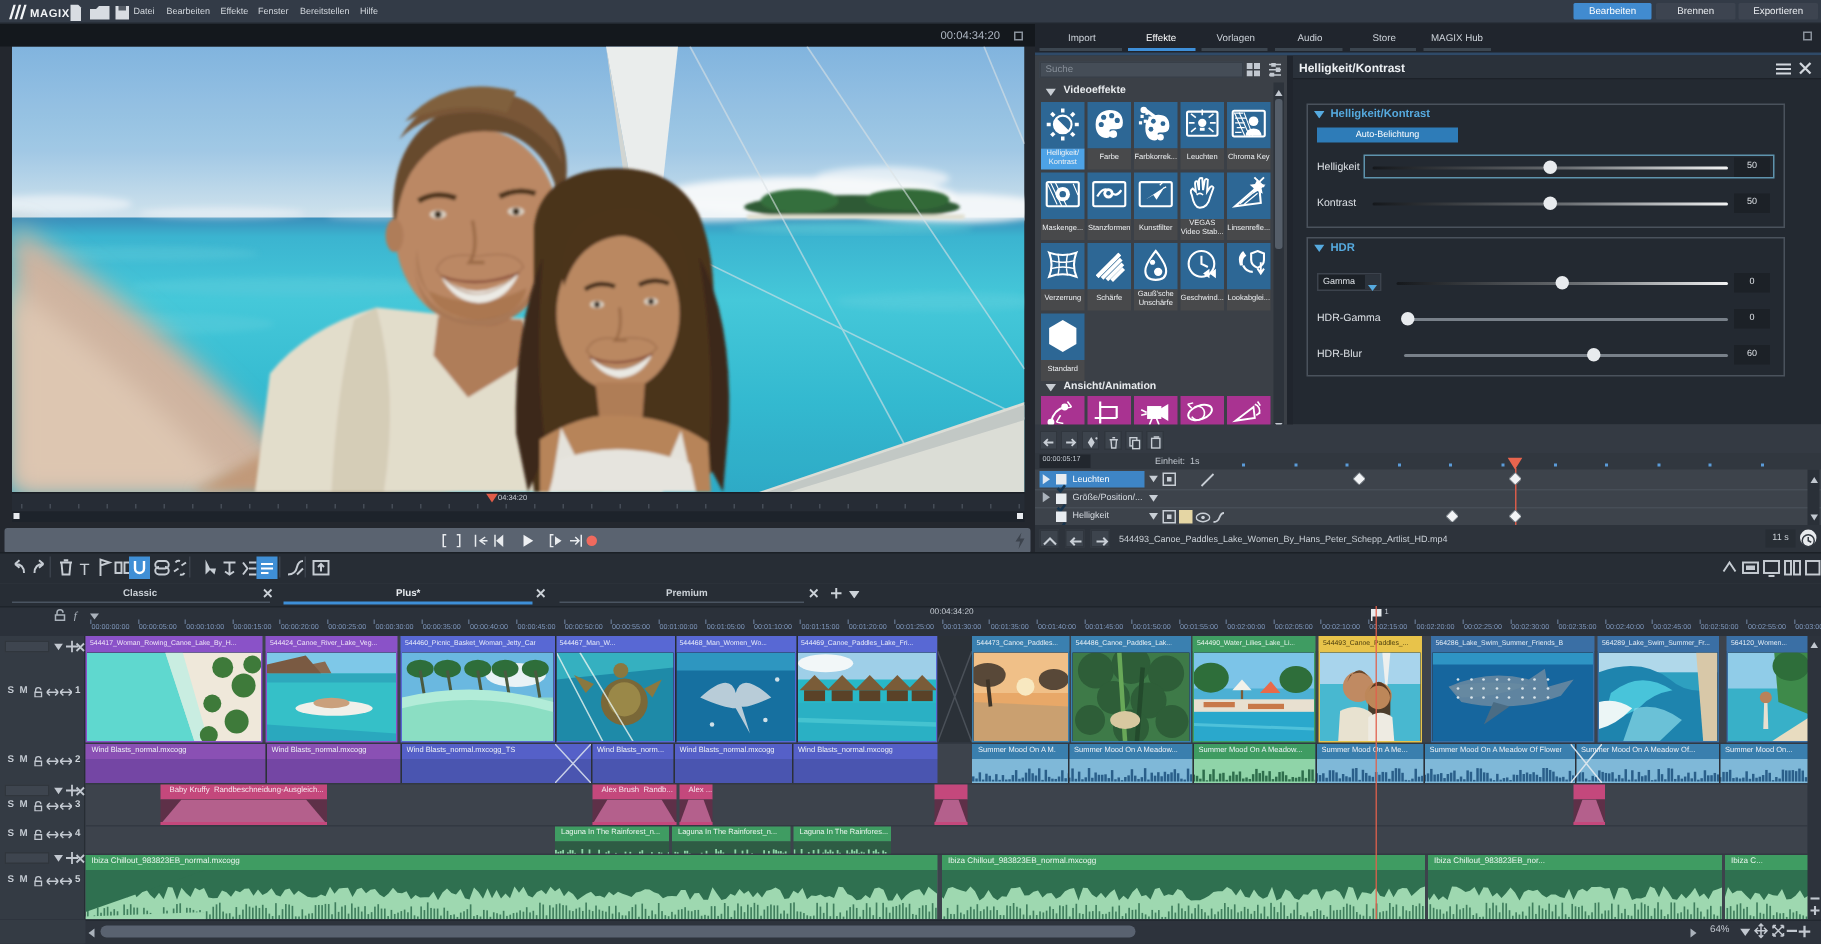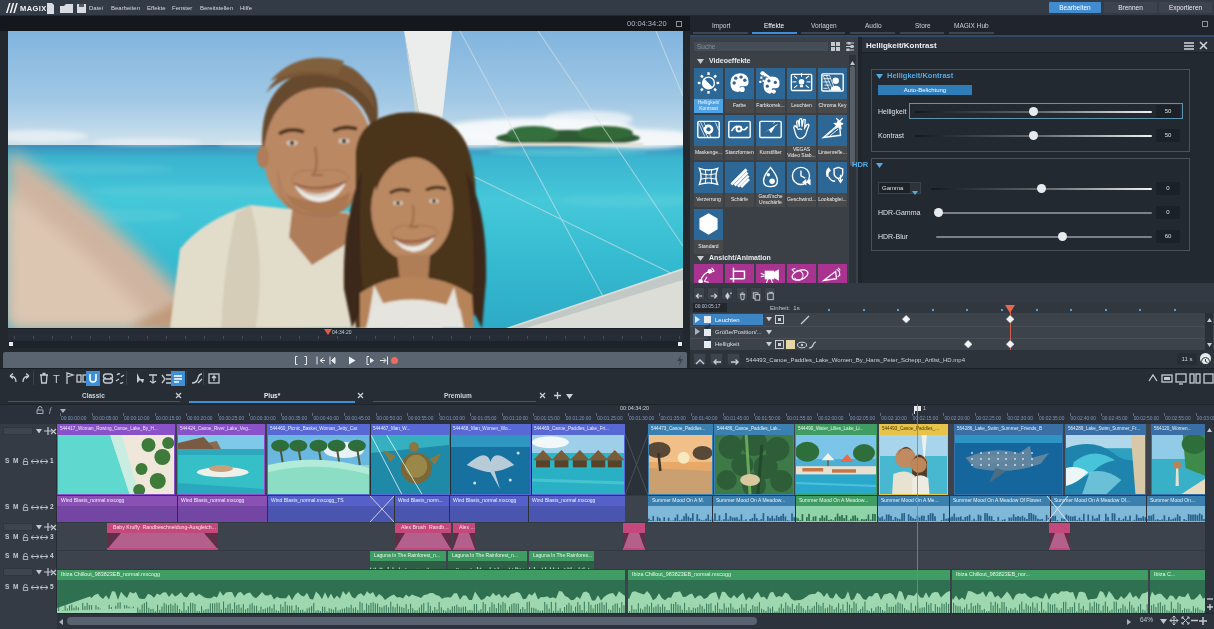--- a/index.html
+++ b/index.html
@@ -525,21 +525,21 @@
 <div style="position:absolute;left:1168px;top:106.5px;font-size:6px;line-height:8px;color:#dde1e6;white-space:nowrap;transform:translateX(-50%);">50</div>
 <div style="position:absolute;left:878px;top:131px;font-size:7px;line-height:9px;color:#dde1e6;white-space:nowrap;">Kontrast</div>
 <div style="position:absolute;left:915px;top:134.5px;width:237px;height:2.5px;background:linear-gradient(90deg,#15181c,#6b6f73 55%,#f2f3f4);border-radius:1px;"></div>
 <div style="position:absolute;left:1029.0px;top:131.0px;width:9px;height:9px;background:#e8ebee;border-radius:50%;"></div>
 <div style="position:absolute;left:1156px;top:128.5px;width:24px;height:13px;background:#1c2127;"></div>
 <div style="position:absolute;left:1168px;top:130.5px;font-size:6px;line-height:8px;color:#dde1e6;white-space:nowrap;transform:translateX(-50%);">50</div>
 <div style="position:absolute;left:871px;top:158px;width:319px;height:93px;border:1px solid #4a525c;"></div>
 <svg style="position:absolute;left:876px;top:163px" width="7" height="5" viewBox="0 0 7 5">
       <path d="M0 0 L7 0 L3.5 5 Z" fill="#56aadf"></path>
     </svg>
-<div style="position:absolute;left:852px;top:160px;font-size:7.5px;line-height:9.5px;color:#56aadf;white-space:nowrap;"><b>HDR</b></div>
+<div style="position:absolute;left:887px;top:160px;font-size:7.5px;line-height:9.5px;color:#56aadf;white-space:nowrap;"><b>HDR</b></div>
 <div style="position:absolute;left:878px;top:182px;width:43px;height:12px;background:#1c2127;border:1px solid #3c434d;"></div>
 <div style="position:absolute;left:882px;top:184px;font-size:6px;line-height:8px;color:#dde1e6;white-space:nowrap;">Gamma</div>
 <div style="position:absolute;left:910px;top:183px;width:10px;height:10px;background:#2c333c;"><svg width="10" height="10">
         <path d="M2 4 L8 4 L5 8 Z" fill="#56aadf"></path>
       </svg></div>
 <div style="position:absolute;left:931px;top:187.5px;width:221px;height:2.5px;background:linear-gradient(90deg,#15181c,#6b6f73 55%,#f2f3f4);border-radius:1px;"></div>
 <div style="position:absolute;left:1037.0px;top:184.0px;width:9px;height:9px;background:#e8ebee;border-radius:50%;"></div>
 <div style="position:absolute;left:1156px;top:181.5px;width:24px;height:13px;background:#1c2127;"></div>
 <div style="position:absolute;left:1168px;top:183.5px;font-size:6px;line-height:8px;color:#dde1e6;white-space:nowrap;transform:translateX(-50%);">0</div>
 <div style="position:absolute;left:878px;top:208px;font-size:7px;line-height:9px;color:#dde1e6;white-space:nowrap;">HDR-Gamma</div>

